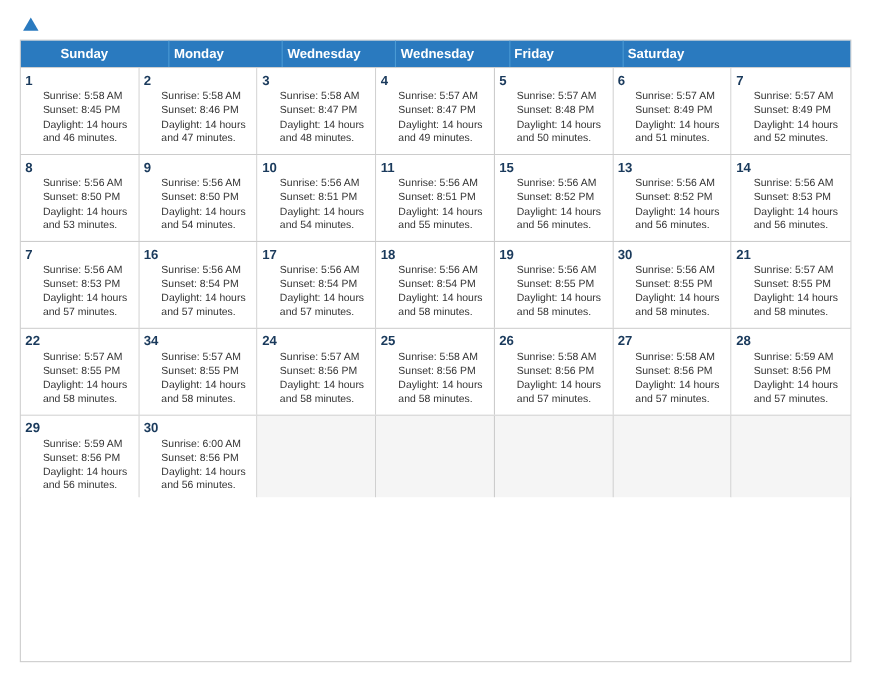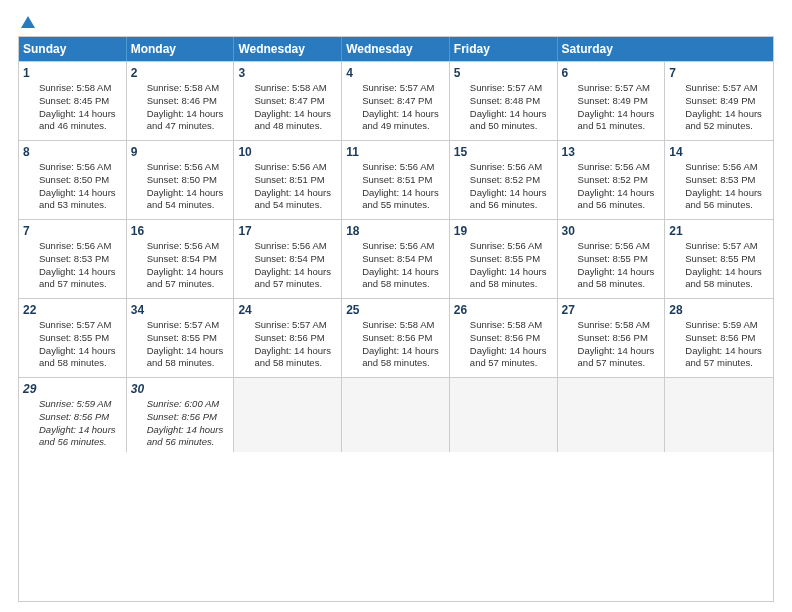--- a/index.html
+++ b/index.html
@@ -55,20 +55,21 @@
       color: #333;
     }
     .calendar {
       flex: 1;
       border: 1px solid #ccc;
     }
     .calendar-header {
       display: grid;
       grid-template-columns: repeat(7, 1fr);
       background: #2a7abf;
+      padding-left: 32px;
     }
     .calendar-header .day-name {
       color: #fff;
       font-weight: bold;
       font-size: 12px;
       padding: 5px 4px;
       text-align: left;
       border-right: 1px solid #4a9ad4;
     }
     .calendar-header .day-name:last-child { border-right: none; }
@@ -97,21 +98,21 @@
       color: #1a3a5c;
       display: block;
       margin-bottom: 2px;
     }
     .cell-info {
       font-size: 9.5px;
       color: #333;
       line-height: 1.35;
       margin-left: 16px;
     }
-    .row-last .cell { min-height: 68px; font-style: italic; }
+    .row-last .cell { min-height: 68px; }
   </style>
 </head>
 <body>
 
 <div class="page">
   <div class="header">
     <div class="logo">
       <div class="logo-text">
         <span class="logo-general"></span>
         <svg class="logo-icon" viewBox="0 0 18 18">

